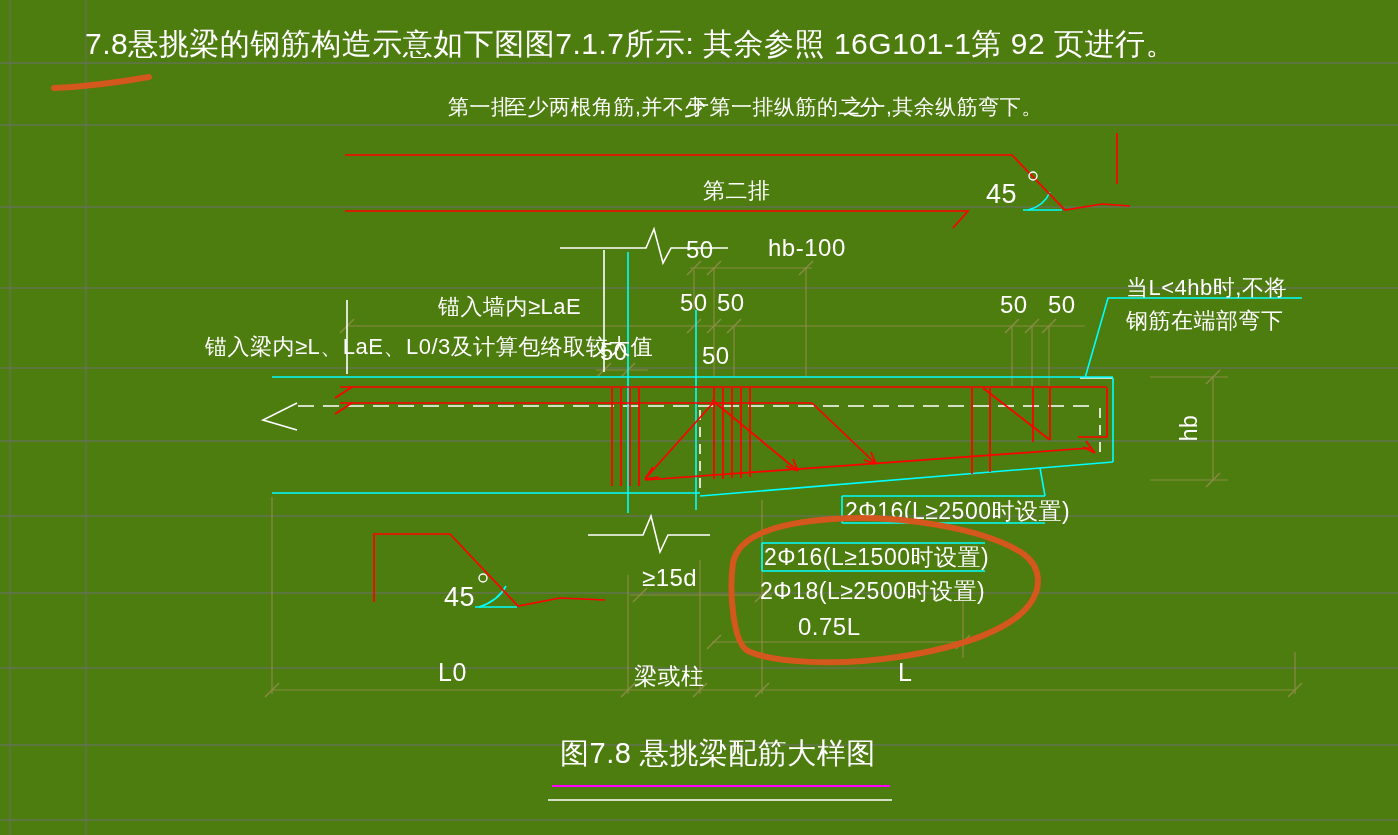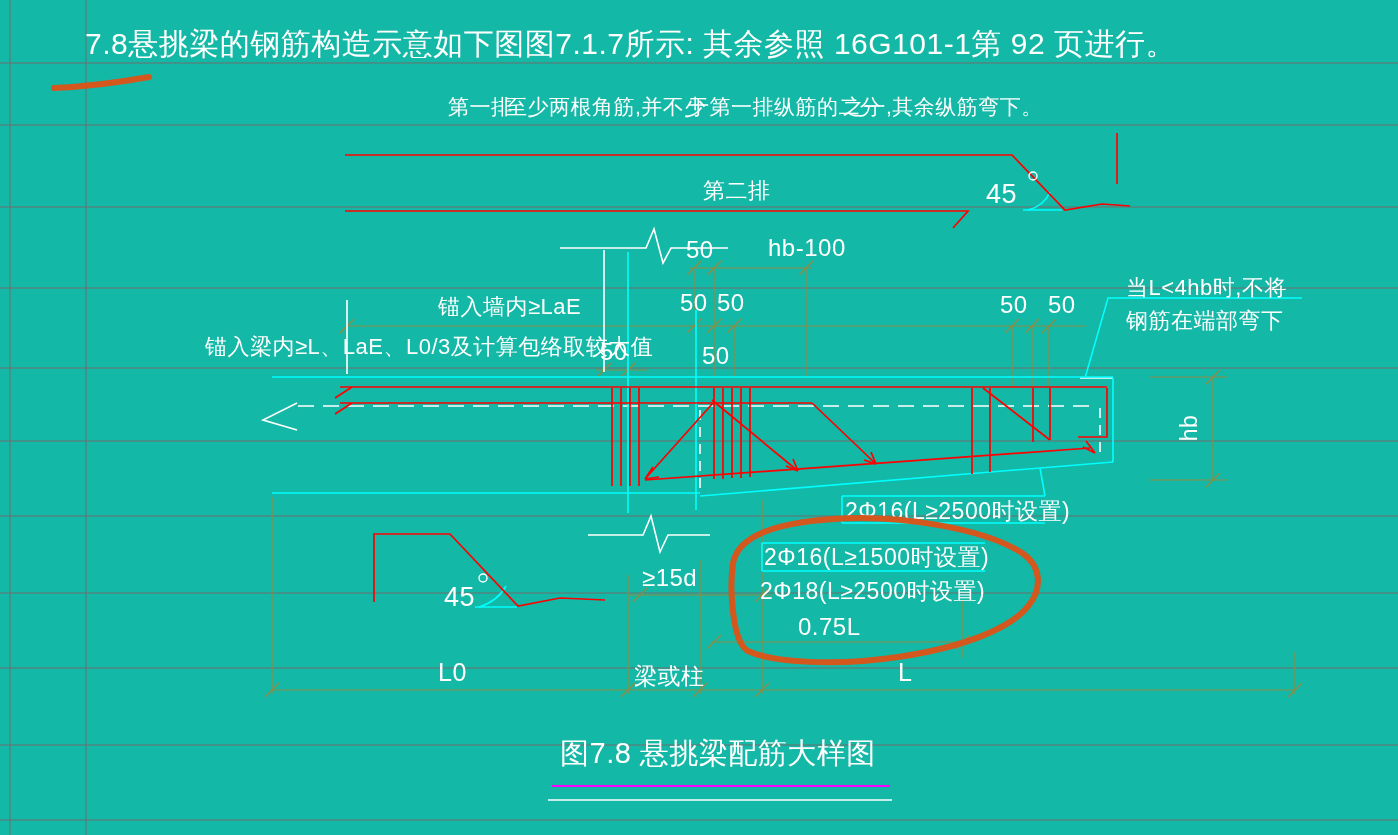--- a/index.html
+++ b/index.html
@@ -1,16 +1,16 @@
 <!DOCTYPE html>
 <html><head>
 <meta charset="utf-8">
 <style>
   html,body{margin:0;padding:0;background:#000;}
-  .stage{position:relative;width:1398px;height:835px;background:#14b8a6;overflow:hidden;}
+  .stage{position:relative;width:1398px;height:835px;background:#4d7c0f;overflow:hidden;}
   .cad-text{font-family:"Liberation Sans","DejaVu Sans",sans-serif;fill:#ffffff;letter-spacing:0.5px;}
   svg{display:block;}
   .grid-line{stroke:#6e6e6e;stroke-width:1;}
   .cyan{stroke:#00ffff;fill:none;stroke-width:1.6;}
   .red{stroke:#ff0000;fill:none;stroke-width:1.7;}
   .white{stroke:#ffffff;fill:none;stroke-width:1.6;}
   .olive{stroke:#8b8b45;fill:none;stroke-width:1.2;}
   .magenta{stroke:#ff00ff;stroke-width:2.2;}
   .orange{stroke:#d4571d;fill:none;stroke-width:6;stroke-linecap:round;stroke-linejoin:round;}
 </style>

